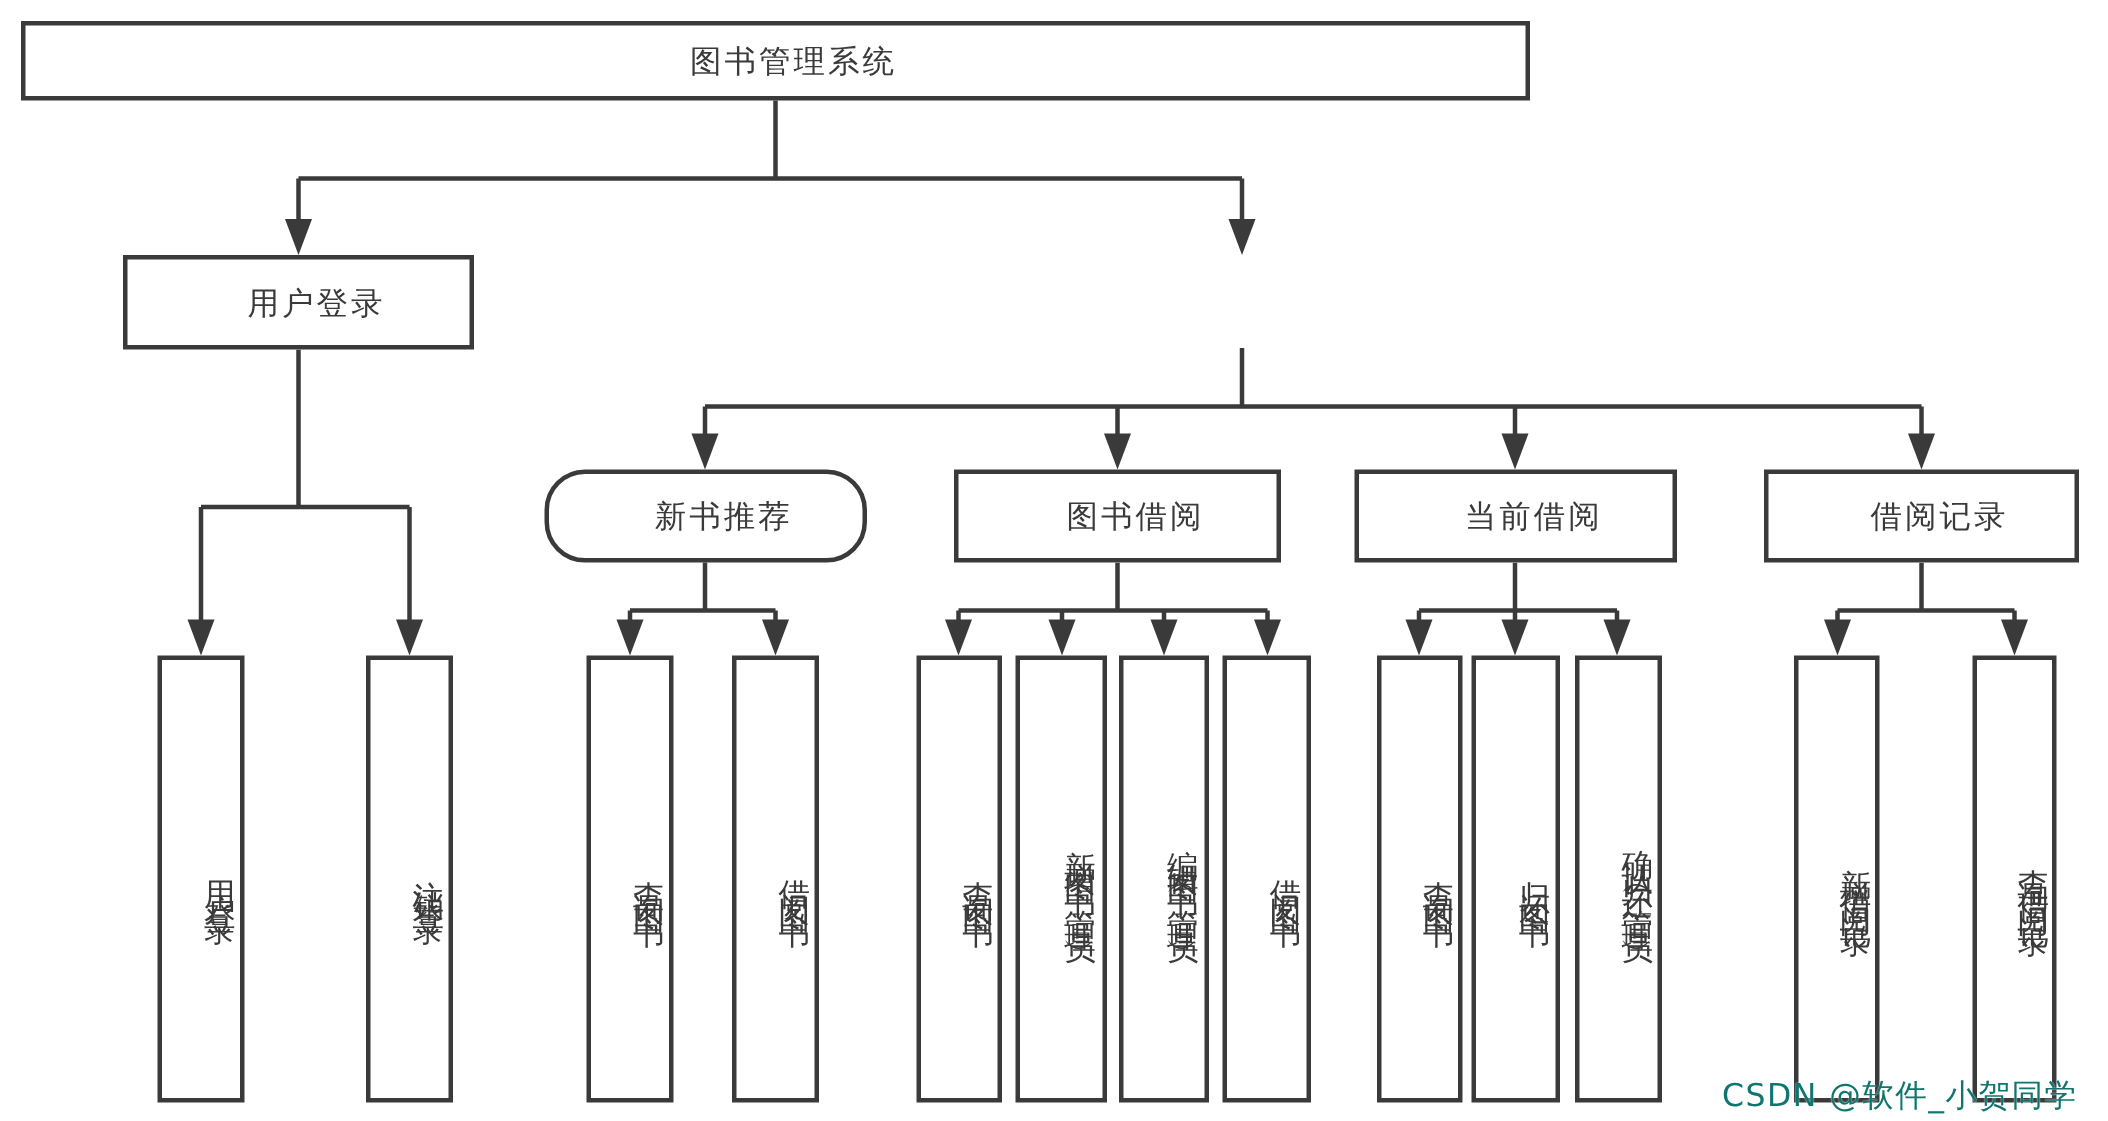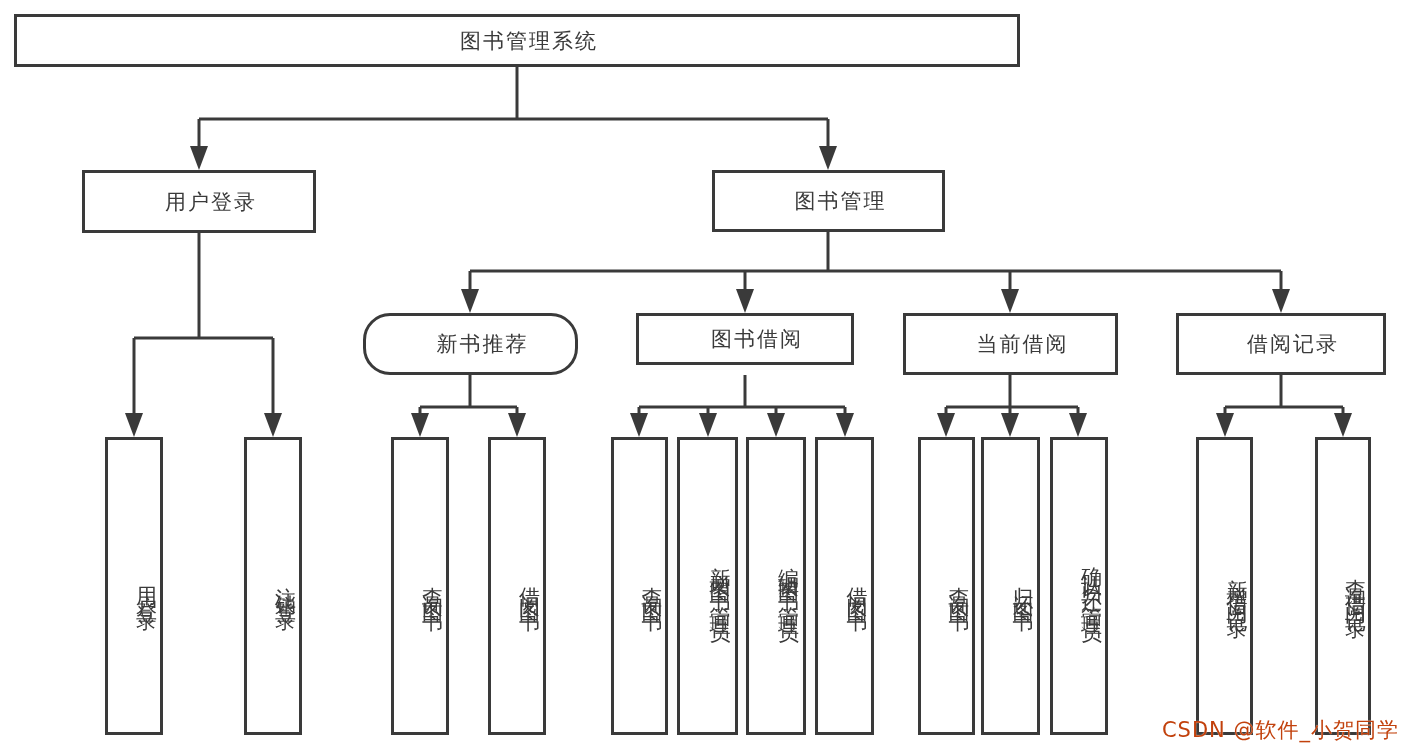--- a/index.html
+++ b/index.html
@@ -34,24 +34,24 @@
     writing-mode: vertical-rl;
     text-orientation: mixed;
     font-size: 21px;
     line-height: 1;
     letter-spacing: 8px;
     white-space: nowrap;
   }
   .box.v.long span { letter-spacing: 8px; }
   .watermark {
     position: absolute;
-    right: 6px;
+    right: 20px;
     bottom: 3px;
     font-size: 21px;
-    color: #c2410c;
+    color: #0f766e;
     letter-spacing: 1px;
     white-space: nowrap;
     text-shadow: 0 0 1px #ffffff;
   }
 </style>
 </head>
 <body>
 
 <div class="canvas">
 
@@ -117,28 +117,25 @@
     <polygon points="1334,413 1352,413 1343,437"></polygon>
   </svg>
 
   <div class="box h" style="left:14px; top:14px; width:1006px; height:53px;">
     <span>图书管理系统</span>
   </div>
 
   <div class="box h" style="left:82px; top:170px; width:234px; height:63px;">
     <span>用户登录</span>
   </div>
-  <div class="box h" style="left:712px; top:170px; width:233px; height:62px;">
-    <span>图书管理</span>
-  </div>
 
   <div class="box h" style="left:363px; top:313px; width:215px; height:62px;border-radius:27px;">
     <span>新书推荐</span>
   </div>
-  <div class="box h" style="left:636px; top:313px; width:218px; height:52px;justify-content:center;">
+  <div class="box h" style="left:636px; top:313px; width:218px; height:62px;justify-content:center;">
     <span>图书借阅</span>
   </div>
   <div class="box h" style="left:903px; top:313px; width:215px; height:62px;text-align:right;">
     <span>当前借阅</span>
   </div>
   <div class="box h" style="left:1176px; top:313px; width:210px; height:62px;">
     <span>借阅记录</span>
   </div>
 
   <div class="box v" style="left:105px; top:437px; width:58px; height:298px;">

